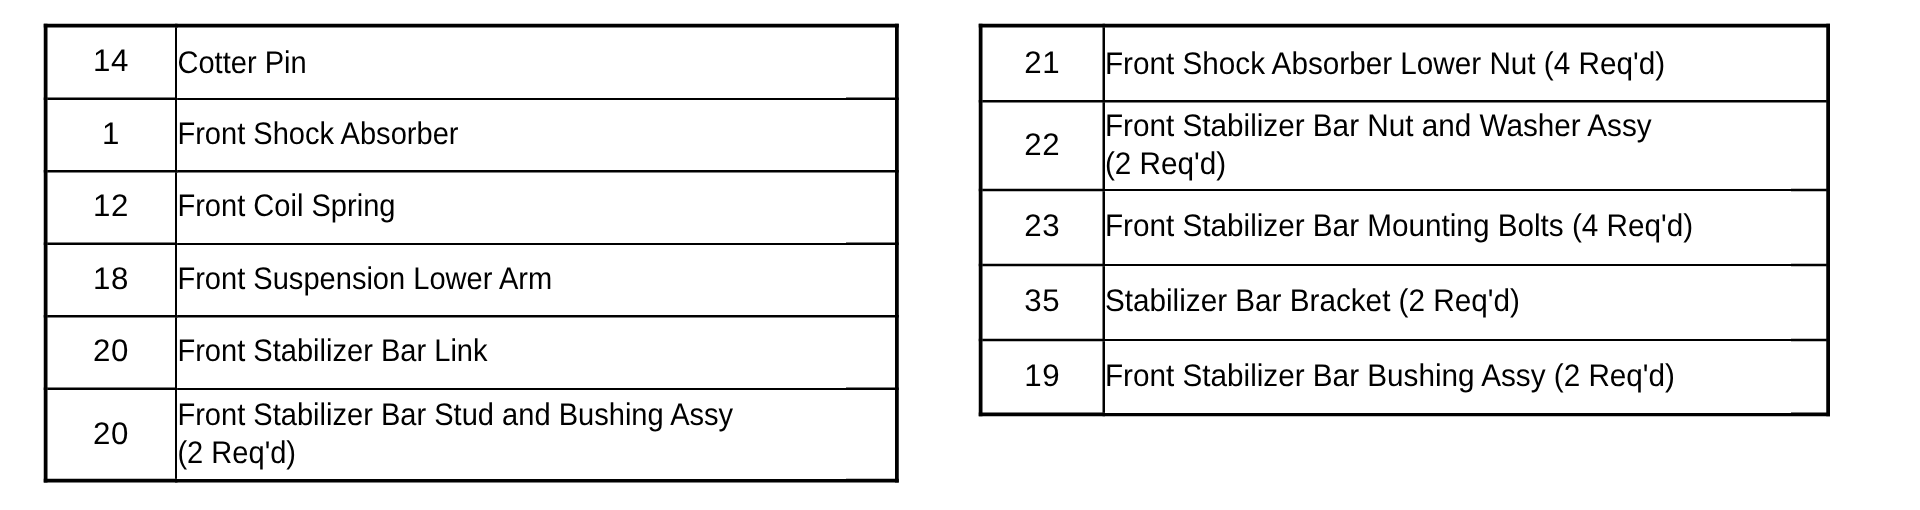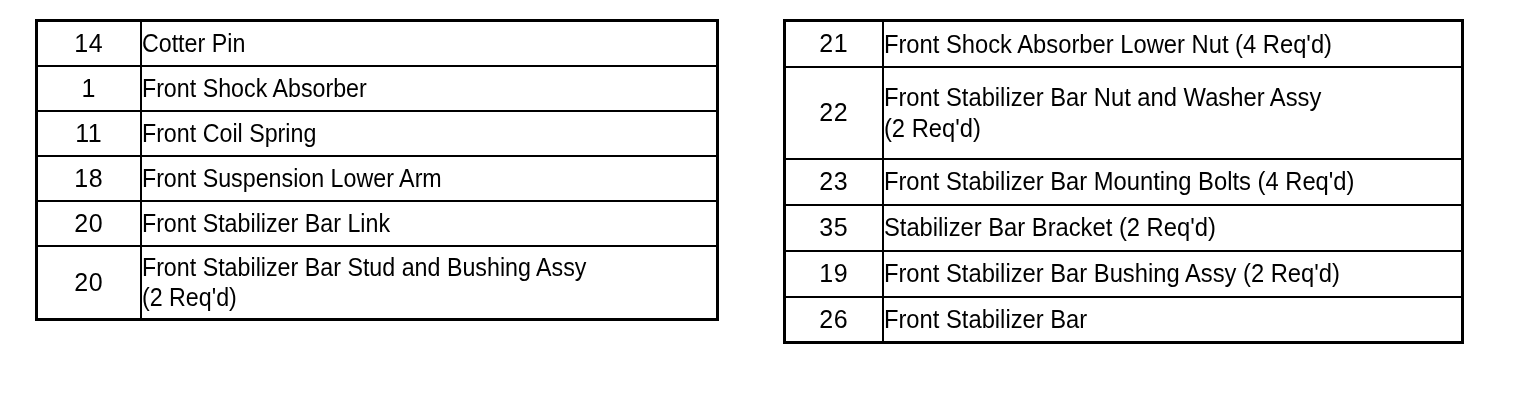--- a/index.html
+++ b/index.html
@@ -80,23 +80,23 @@
   #table-right {
     left: 783px;
     top: 19px;
     width: 678px;
   }
   #table-right col.c-num  { width: 98px; }
   #table-right col.c-desc { width: 580px; }
 
   #table-right .desc-cell { transform: scaleX(0.95); }
 
-  .r-h1 { height: 46px; }
-  .r-h2 { height: 92px; }
-  .l-h1 { height: 45px; }
+  .r-h1 { height: 60px; }
+  .r-h2 { height: 71px; }
+  .l-h1 { height: 58px; }
   .l-h2 { height: 74px; }
 </style>
 </head>
 <body>
 
 <div class="page">
 
   <table class="parts-table" id="table-left">
     <colgroup>
       <col class="c-num">
@@ -105,21 +105,21 @@
     <tbody>
       <tr class="l-h1">
         <td class="num-cell">14</td>
         <td class="desc-cell"><span>Cotter Pin</span></td>
       </tr>
       <tr class="l-h1">
         <td class="num-cell">1</td>
         <td class="desc-cell"><span>Front Shock Absorber</span></td>
       </tr>
       <tr class="l-h1">
-        <td class="num-cell">11</td>
+        <td class="num-cell">12</td>
         <td class="desc-cell"><span>Front Coil Spring</span></td>
       </tr>
       <tr class="l-h1">
         <td class="num-cell">18</td>
         <td class="desc-cell"><span>Front Suspension Lower Arm</span></td>
       </tr>
       <tr class="l-h1">
         <td class="num-cell">20</td>
         <td class="desc-cell"><span>Front Stabilizer Bar Link</span></td>
       </tr>
@@ -149,20 +149,16 @@
         <td class="desc-cell"><span>Front Stabilizer Bar Mounting Bolts (4 Req'd)</span></td>
       </tr>
       <tr class="r-h1">
         <td class="num-cell">35</td>
         <td class="desc-cell"><span>Stabilizer Bar Bracket (2 Req'd)</span></td>
       </tr>
       <tr class="r-h1">
         <td class="num-cell">19</td>
         <td class="desc-cell"><span>Front Stabilizer Bar Bushing Assy (2 Req'd)</span></td>
       </tr>
-      <tr class="r-h1">
-        <td class="num-cell">26</td>
-        <td class="desc-cell"><span>Front Stabilizer Bar</span></td>
-      </tr>
     </tbody>
   </table>
 
 </div>
 
 </body></html>

